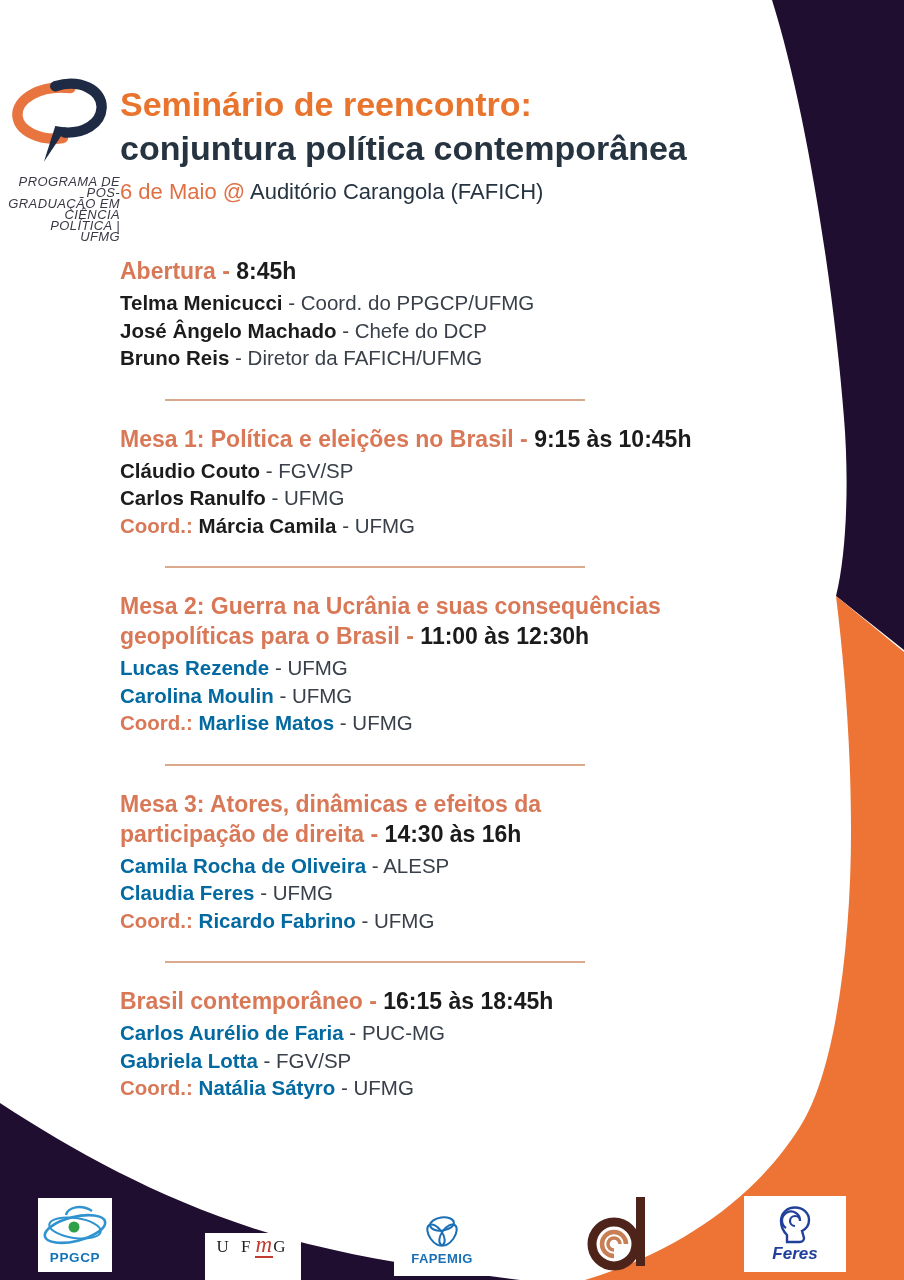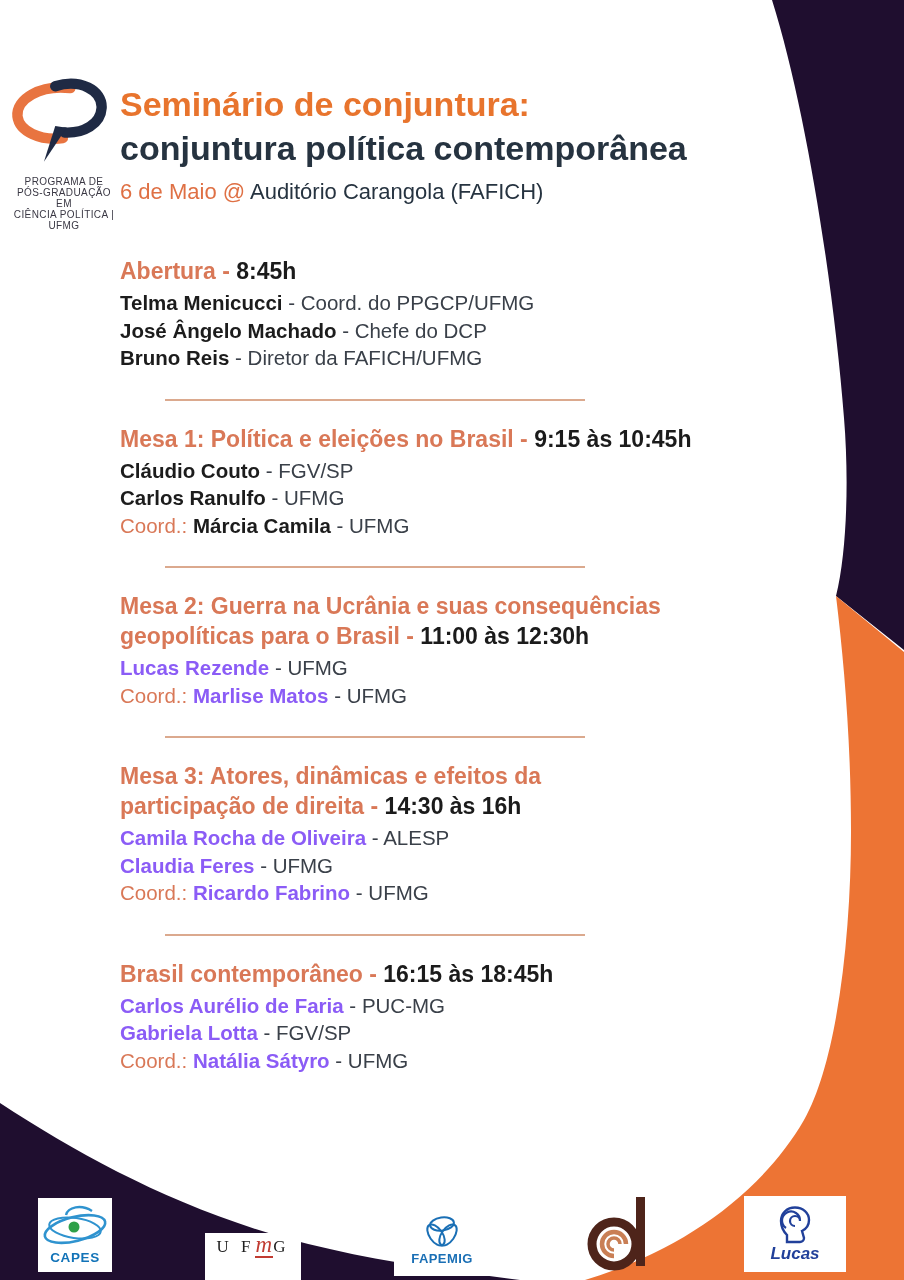--- a/index.html
+++ b/index.html
@@ -2,40 +2,40 @@
 <html style="--title_orange: #E8742D; --subtitle_navy: #263340; --date_orange: #DF7044; --section_coral: #D97857; --divider: #DBA98E; --shape_dark: #1F0E2F; --shape_orange: #ED7434; --capes_blue: #2F93CF; --capes_green: #2FA048; --capes_text: #1273B8; --ufmg_red: #C13B31; --fapemig_blue: #1A6FB5; --dcp_brown: #4E241A; --dcp_tan: #C97F55; --cnpq_blue: #21409A;"><head>
 <meta charset="utf-8">
 <style>
   html,body{margin:0;padding:0;background:#ffffff;}
   #poster{position:relative;width:904px;height:1280px;background:#ffffff;overflow:hidden;
           font-family:"Liberation Sans",sans-serif;}
   #bg-svg{position:absolute;left:0;top:0;z-index:0;}
 
   
   .ppgcp{position:absolute;left:8px;top:78px;width:114px;z-index:2;}
-  .ppgcp-caption{margin-top:2px;font-size:10px;line-height:11px;color:#3A3844;
-                 text-align:center;letter-spacing:0.4px;padding-right:2px;}
+  .ppgcp-caption{margin-top:2px;font-size:13px;line-height:11px;color:#3A3844;
+                 text-align:right;letter-spacing:0.4px;padding-right:2px;font-style:italic;}
   .header{position:absolute;left:120px;top:82px;z-index:2;}
   .t1{font-size:34px;font-weight:700;color:var(--title_orange);line-height:44px;}
   .t2{font-size:34px;font-weight:700;color:var(--subtitle_navy);line-height:44px;}
   .date{font-size:22px;line-height:36px;margin-top:4px;font-weight:400;}
   .d1{color:var(--date_orange);}
   .d2{color:var(--subtitle_navy);}
 
   
   .content{position:absolute;left:120px;top:256px;width:690px;z-index:2;}
   h2.sec{margin:0 0 3px 0;font-size:23px;font-weight:700;line-height:30px;white-space:nowrap;}
   .h-top{display:block;color:var(--section_coral);white-space:normal;}
   .h-main{color:var(--section_coral);}
   .h-time{color:#1B1B1B;}
   .content p{margin:0;font-size:20.5px;line-height:27.5px;white-space:nowrap;}
-  .plabel{color:var(--section_coral);font-weight:400;margin-top:16px;}
+  .plabel{color:var(--section_coral);font-weight:700;margin-top:16px;}
   .pname{font-weight:700;}
   .names-black .pname{color:#1C1C1C;}
-  .names-navy .pname{color:#8b5cf6;}
+  .names-navy .pname{color:#0369a1;}
   .prole{color:#3A4049;}
   .divider{width:420px;height:2px;background:var(--divider);margin:27px 0 23px 45px;}
 
   
   .logo-box{position:absolute;background:#ffffff;display:flex;flex-direction:column;
             align-items:center;justify-content:center;z-index:3;}
   #capes-box{left:38px;top:1198px;width:74px;height:74px;}
   .capes-label{font-size:13.5px;font-weight:700;color:var(--capes_text);letter-spacing:0.6px;margin-top:1px;}
   #ufmg-box{left:205px;top:1233px;width:96px;height:47px;flex-direction:row;align-items:baseline;}
   .ufmg-text{font-family:"Liberation Serif",serif;font-size:17px;color:#1F1F1F;letter-spacing:4px;}
@@ -65,21 +65,21 @@
       <path d="M 62 52 L 38 88 L 50 50 Z" fill="#1F2A44"></path>
     </svg>
     <div class="ppgcp-caption">
       <div>PROGRAMA DE</div>
       <div>PÓS-GRADUAÇÃO EM</div>
       <div>CIÊNCIA POLÍTICA | UFMG</div>
     </div>
   </div>
 
   <div class="header">
-    <div class="t1">Seminário de conjuntura:</div>
+    <div class="t1">Seminário de reencontro:</div>
     <div class="t2">conjuntura política contemporânea</div>
     <div class="date"><span class="d1">6 de Maio @ </span><span class="d2">Auditório Carangola (FAFICH)</span></div>
   </div>
 
   <div class="content">
 
     <section class="names-black">
       <h2 class="sec"><span class="h-top"></span><span class="h-main">Abertura - </span><span class="h-time">8:45h</span></h2>
       <p><span class="plabel"></span><span class="pname">Telma Menicucci</span><span class="prole"> - Coord. do PPGCP/UFMG</span></p>
       <p><span class="plabel"></span><span class="pname">José Ângelo Machado</span><span class="prole"> - Chefe do DCP</span></p>
@@ -91,20 +91,21 @@
       <h2 class="sec"><span class="h-top"></span><span class="h-main">Mesa 1: Política e eleições no Brasil - </span><span class="h-time">9:15 às 10:45h</span></h2>
       <p><span class="plabel"></span><span class="pname">Cláudio Couto</span><span class="prole"> - FGV/SP</span></p>
       <p><span class="plabel"></span><span class="pname">Carlos Ranulfo</span><span class="prole"> - UFMG</span></p>
       <p><span class="plabel">Coord.: </span><span class="pname">Márcia Camila</span><span class="prole"> - UFMG</span></p>
     </section>
     <div class="divider"></div>
 
     <section class="names-navy">
       <h2 class="sec"><span class="h-top">Mesa 2: Guerra na Ucrânia e suas consequências</span><span class="h-main">geopolíticas para o Brasil - </span><span class="h-time">11:00 às 12:30h</span></h2>
       <p><span class="plabel"></span><span class="pname">Lucas Rezende</span><span class="prole"> - UFMG</span></p>
+      <p><span class="plabel"></span><span class="pname">Carolina Moulin</span><span class="prole"> - UFMG</span></p>
       <p><span class="plabel">Coord.: </span><span class="pname">Marlise Matos</span><span class="prole"> - UFMG</span></p>
     </section>
     <div class="divider"></div>
 
     <section class="names-navy">
       <h2 class="sec"><span class="h-top">Mesa 3: Atores, dinâmicas e efeitos da</span><span class="h-main">participação de direita - </span><span class="h-time">14:30 às 16h</span></h2>
       <p><span class="plabel"></span><span class="pname">Camila Rocha de Oliveira</span><span class="prole"> - ALESP</span></p>
       <p><span class="plabel"></span><span class="pname">Claudia Feres</span><span class="prole"> - UFMG</span></p>
       <p><span class="plabel">Coord.: </span><span class="pname">Ricardo Fabrino</span><span class="prole"> - UFMG</span></p>
     </section>
@@ -119,21 +120,21 @@
 
   </div>
 
   <div class="logo-box" id="capes-box">
     <svg width="70" height="44" viewBox="0 0 70 44">
       <ellipse cx="35" cy="24" rx="31" ry="12" fill="none" stroke="#2F93CF" stroke-width="2.6" transform="rotate(-14 35 24)"></ellipse>
       <ellipse cx="35" cy="23" rx="26" ry="10" fill="none" stroke="#2F93CF" stroke-width="2" transform="rotate(8 35 23)"></ellipse>
       <path d="M52 6 C41 -1 28 2 26 10" fill="none" stroke="#2F93CF" stroke-width="2.4"></path>
       <circle cx="34" cy="22" r="5.5" fill="#2FA048"></circle>
     </svg>
-    <div class="capes-label">CAPES</div>
+    <div class="capes-label">PPGCP</div>
   </div>
 
   <div class="logo-box" id="ufmg-box">
     <span class="ufmg-text">U F</span>
     <span class="ufmg-m">m</span>
     <span class="ufmg-text">G</span>
   </div>
 
   <div class="logo-box" id="fapemig-box">
     <svg width="48" height="36" viewBox="0 0 48 36">
@@ -151,16 +152,16 @@
       <path d="M28 64 a12 12 0 1 1 12 -12" fill="none" stroke="#C97F55" stroke-width="4.5"></path>
       <path d="M28 58 a6 6 0 1 1 6 -6" fill="none" stroke="#C97F55" stroke-width="3.5"></path>
     </svg>
   </div>
 
   <div class="logo-box" id="cnpq-box">
     <svg width="44" height="40" viewBox="0 0 44 40">
       <path d="M14 38 V31 C10 27 8 22 8 17 C8 9 14 3.5 22 3.5 C30 3.5 36 9 36 16 C36 21 33 25 29 27 L31 34 C31 36.5 29 38 27 38 Z" fill="none" stroke="#21409A" stroke-width="2.4"></path>
       <path d="M22 22 a5 5 0 1 1 5 -5 a9 9 0 1 0 -14 7" fill="none" stroke="#21409A" stroke-width="2.2"></path>
     </svg>
-    <div class="cnpq-label">Lucas</div>
+    <div class="cnpq-label">Feres</div>
   </div>
 
 </div>
 
 </body></html>

